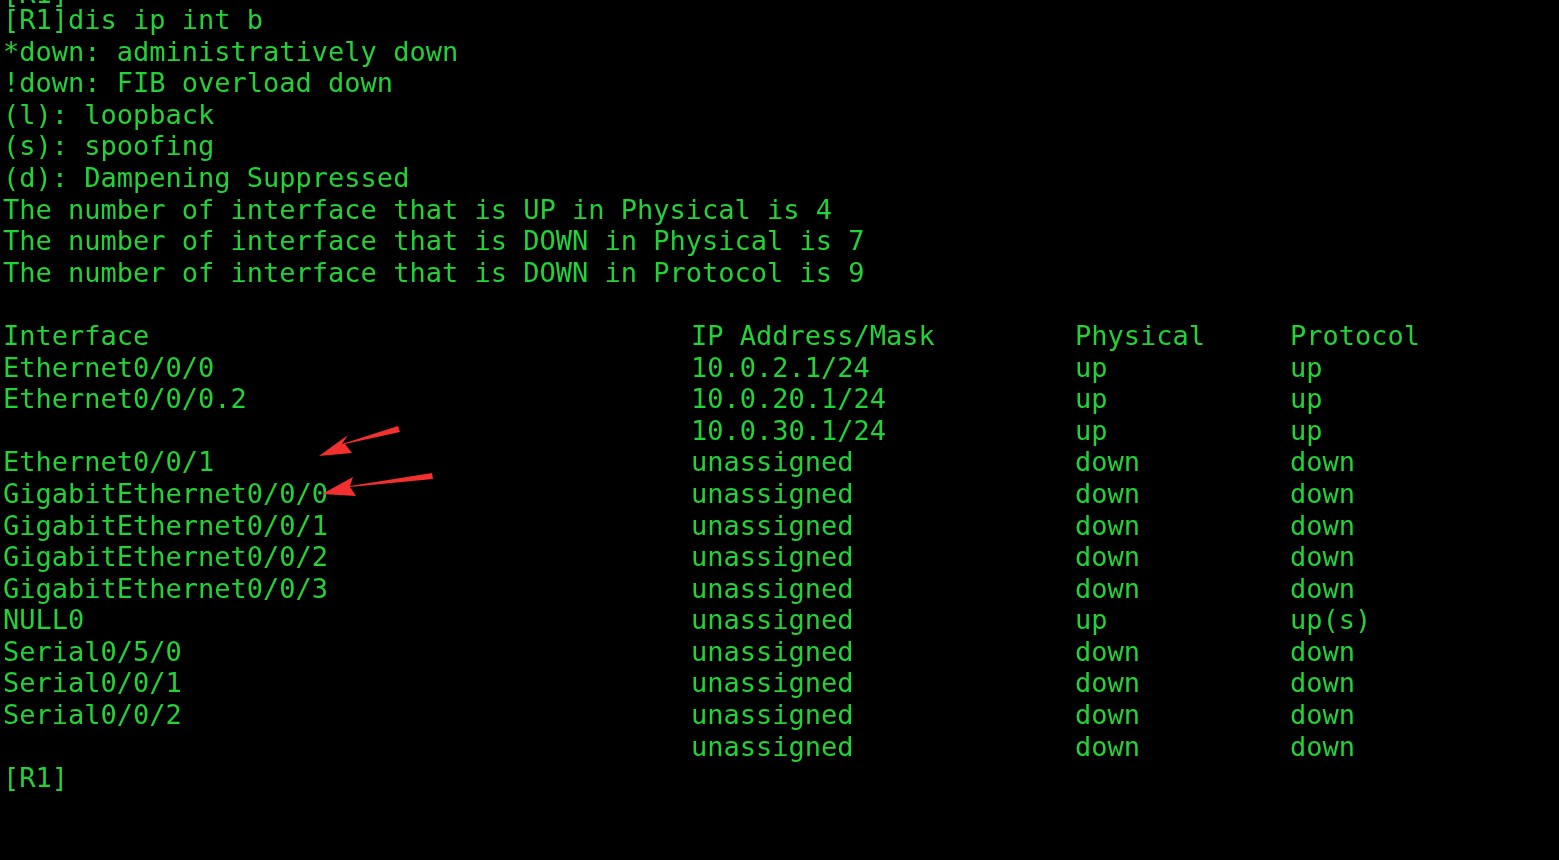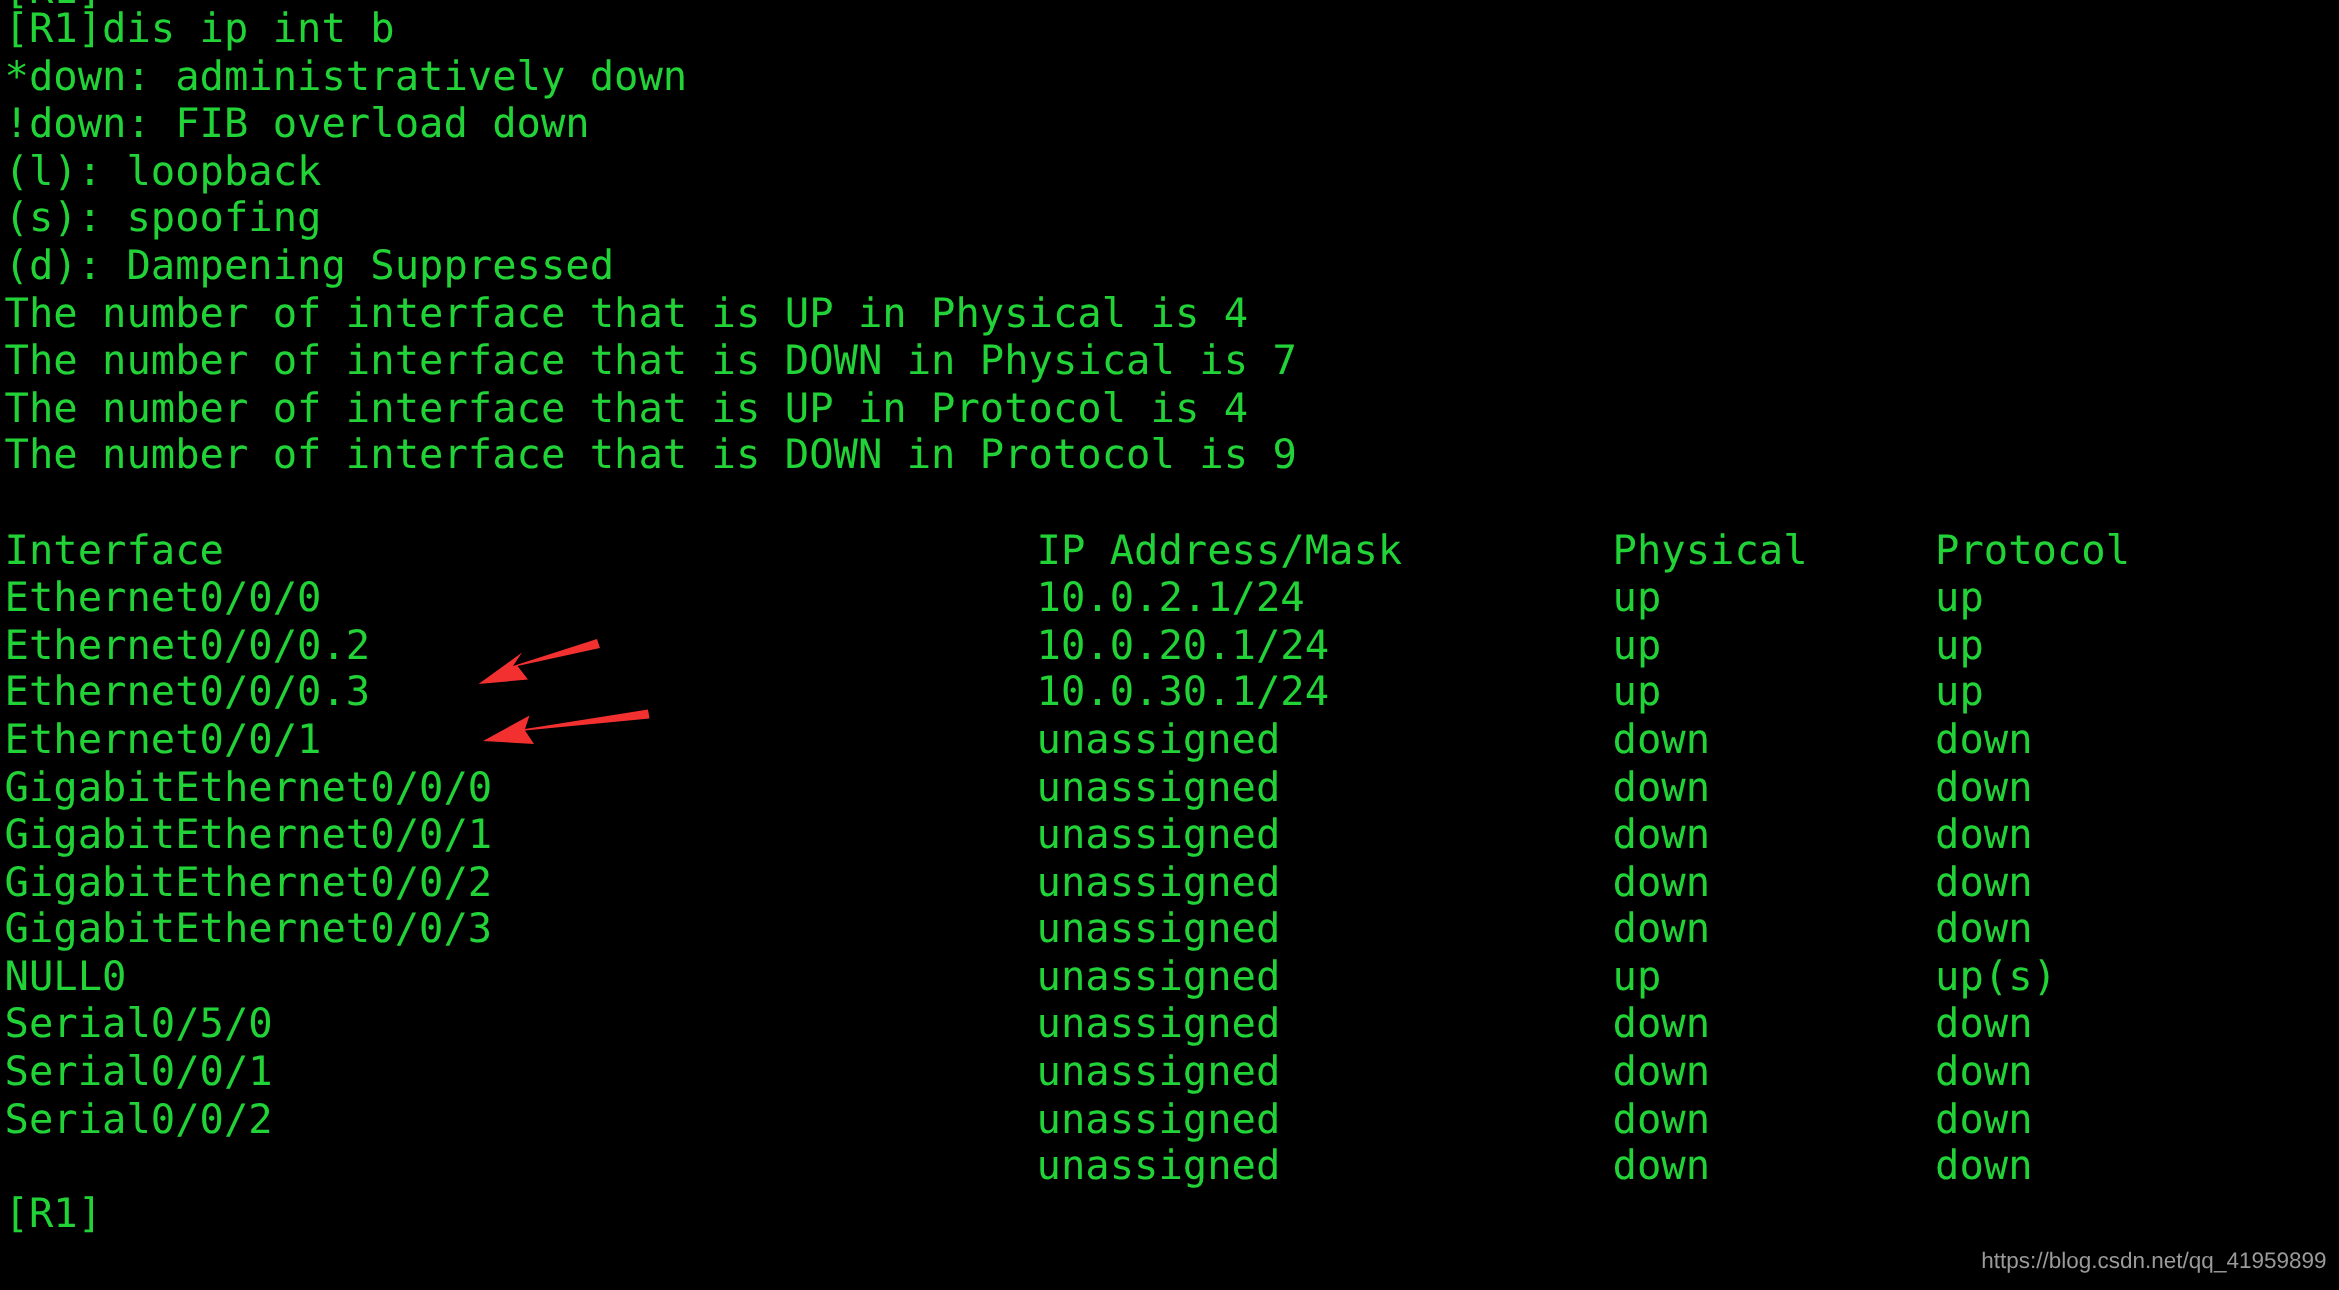--- a/index.html
+++ b/index.html
@@ -95,21 +95,20 @@
     <div class="line">[R1]dis ip int b</div>
 
     <div class="line">*down: administratively down</div>
     <div class="line">!down: FIB overload down</div>
     <div class="line">(l): loopback</div>
     <div class="line">(s): spoofing</div>
     <div class="line">(d): Dampening Suppressed</div>
 
     <div class="line">The number of interface that is UP in Physical is 4</div>
     <div class="line">The number of interface that is DOWN in Physical is 7</div>
-    <div class="line">The number of interface that is UP in Protocol is 4</div>
     <div class="line">The number of interface that is DOWN in Protocol is 9</div>
 
     <div class="line blank">&nbsp;</div>
 
     <div class="row">
       <span class="col-if">Interface</span>
       <span class="col-ip">IP Address/Mask</span>
       <span class="col-phys">Physical</span>
       <span class="col-proto">Protocol</span>
     </div>
@@ -120,21 +119,20 @@
       <span class="col-phys">up</span>
       <span class="col-proto">up</span>
     </div>
     <div class="row">
       <span class="col-if">Ethernet0/0/0.2</span>
       <span class="col-ip">10.0.20.1/24</span>
       <span class="col-phys">up</span>
       <span class="col-proto">up</span>
     </div>
     <div class="row">
-      <span class="col-if">Ethernet0/0/0.3</span>
       <span class="col-ip">10.0.30.1/24</span>
       <span class="col-phys">up</span>
       <span class="col-proto">up</span>
     </div>
     <div class="row">
       <span class="col-if">Ethernet0/0/1</span>
       <span class="col-ip">unassigned</span>
       <span class="col-phys">down</span>
       <span class="col-proto">down</span>
     </div>
@@ -200,15 +198,14 @@
 
     <g>
       <polygon fill="#f23030" points="398,426 342,444 348,435 319,456 352,453 345,444 400,432"></polygon>
     </g>
 
     <g>
       <polygon fill="#f23030" points="432,473 350,486 353,477 322,494 356,496 350,487 433,479"></polygon>
     </g>
   </svg>
 
-  <div class="watermark">https://blog.csdn.net/qq_41959899</div>
 
 </div>
 
 </body></html>

